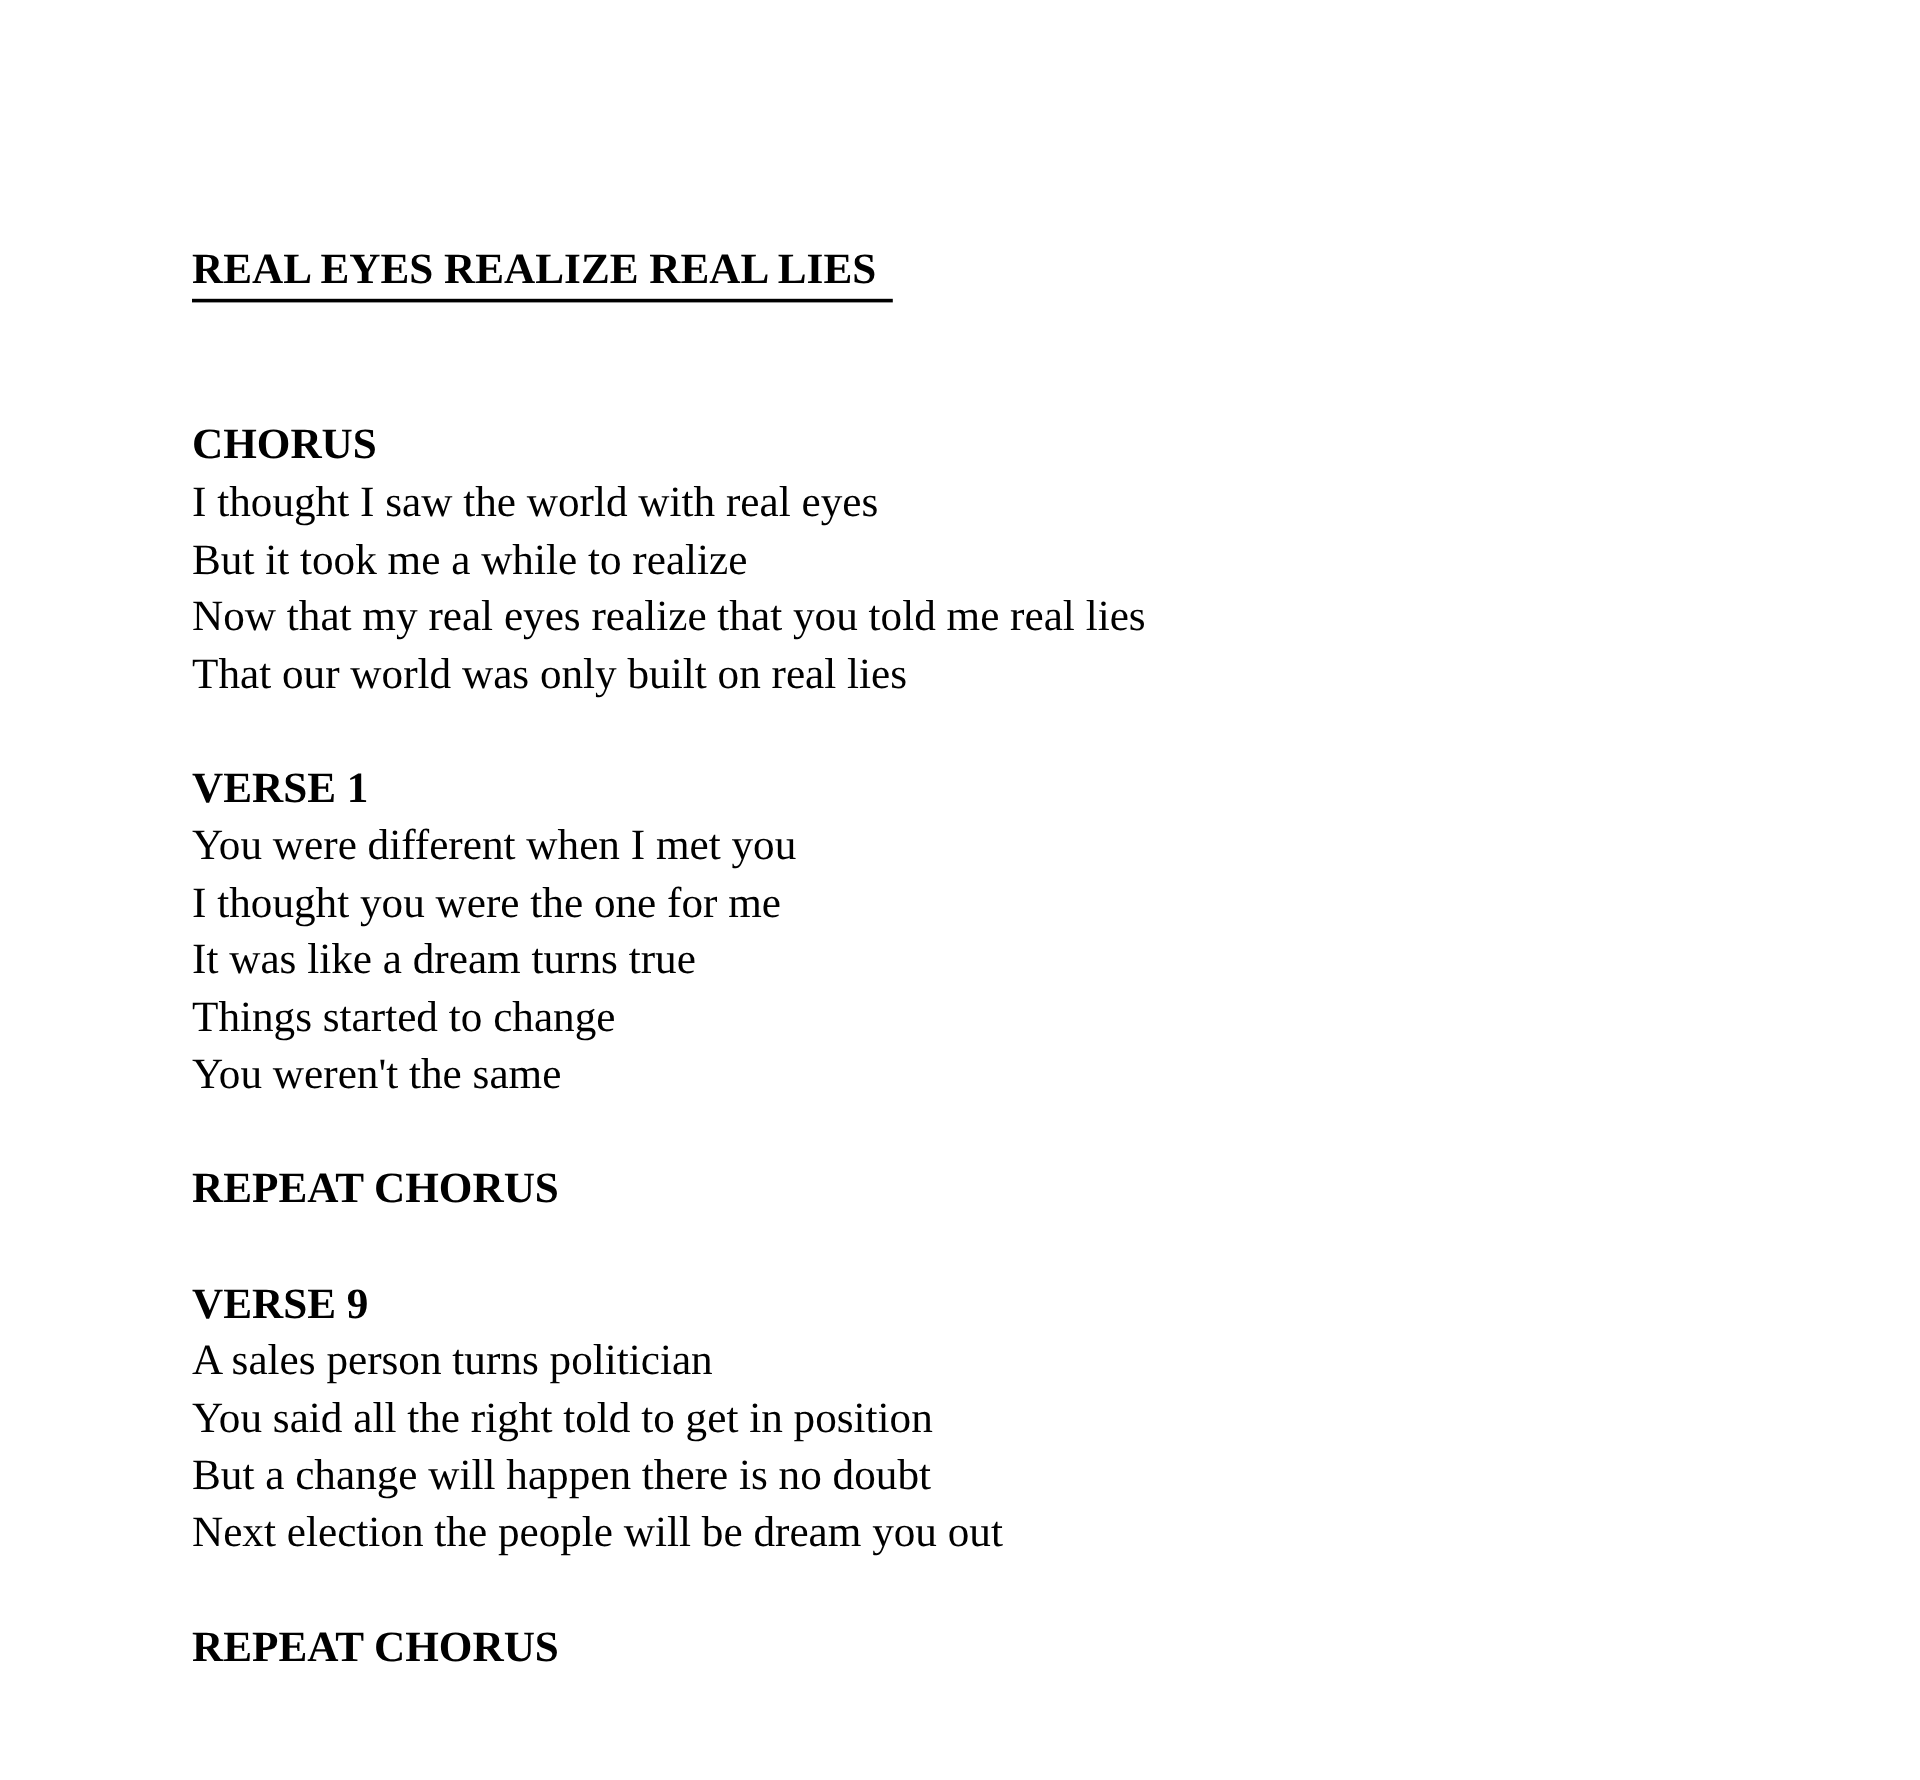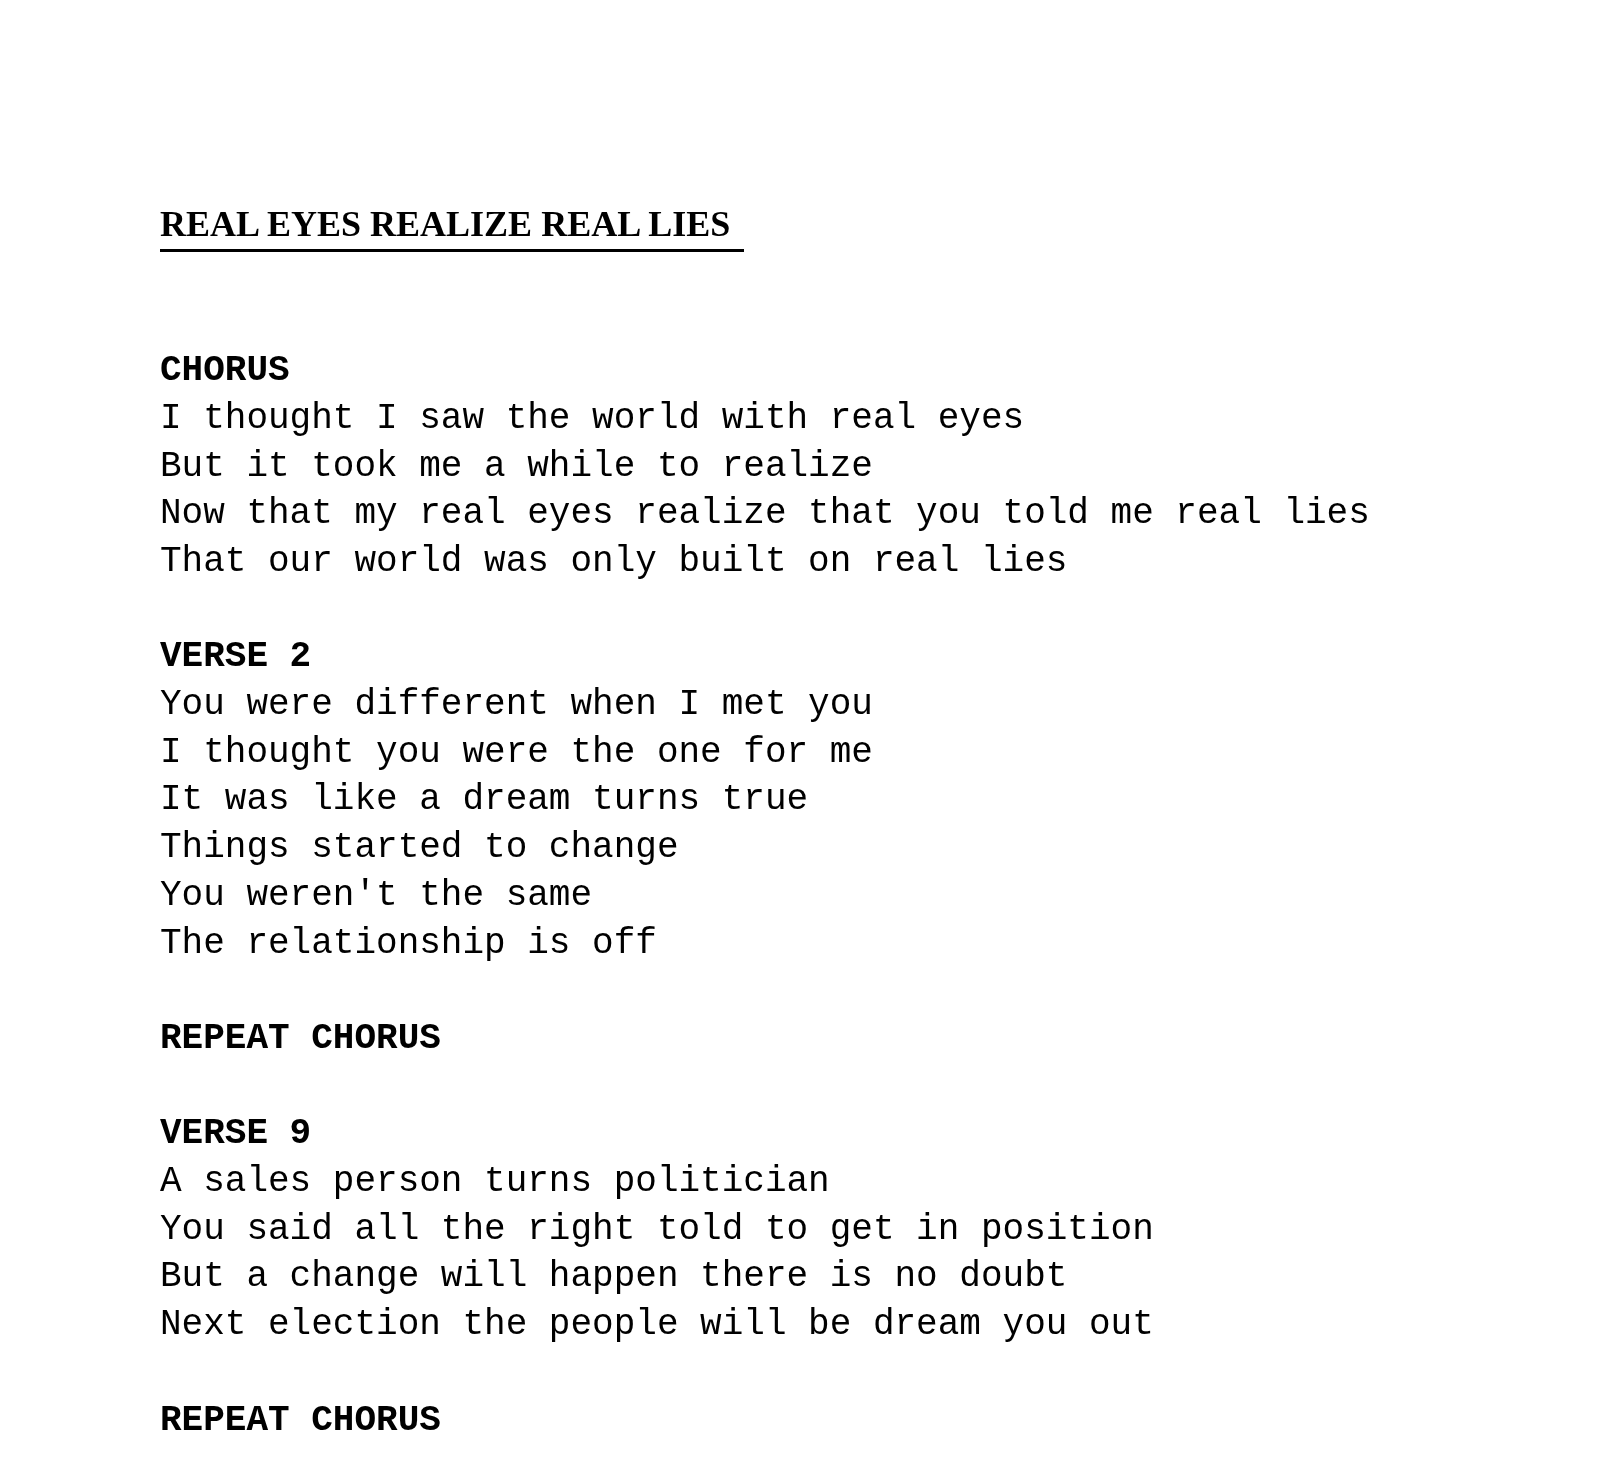--- a/index.html
+++ b/index.html
@@ -30,21 +30,20 @@
     font-weight: bold;
     border-bottom: 3px solid #000000;
     padding-right: 14px;
   }
   .credit {
     margin-left: auto;
     font-weight: normal;
   }
   .section {
     margin-top: 47.7px;
-    font-family: Liberation Mono, monospace;
   }
   .section.first {
     margin-top: 95.4px;
   }
   .section-heading {
     font-weight: bold;
   }
   .lyric-line {
     font-weight: normal;
   }
@@ -60,27 +59,26 @@
 
   <div class="section first">
     <div class="section-heading">CHORUS</div>
     <div class="lyric-line">I thought I saw the world with real eyes</div>
     <div class="lyric-line">But it took me a while to realize</div>
     <div class="lyric-line">Now that my real eyes realize that you told me real lies</div>
     <div class="lyric-line">That our world was only built on real lies</div>
   </div>
 
   <div class="section">
-    <div class="section-heading">VERSE 2</div>
+    <div class="section-heading">VERSE 1</div>
     <div class="lyric-line">You were different when I met you</div>
     <div class="lyric-line">I thought you were the one for me</div>
     <div class="lyric-line">It was like a dream turns true</div>
     <div class="lyric-line">Things started to change</div>
     <div class="lyric-line">You weren't the same</div>
-    <div class="lyric-line">The relationship is off</div>
   </div>
 
   <div class="section">
     <div class="section-heading">REPEAT CHORUS</div>
   </div>
 
   <div class="section">
     <div class="section-heading">VERSE 9</div>
     <div class="lyric-line">A sales person turns politician</div>
     <div class="lyric-line">You said all the right told to get in position</div>

